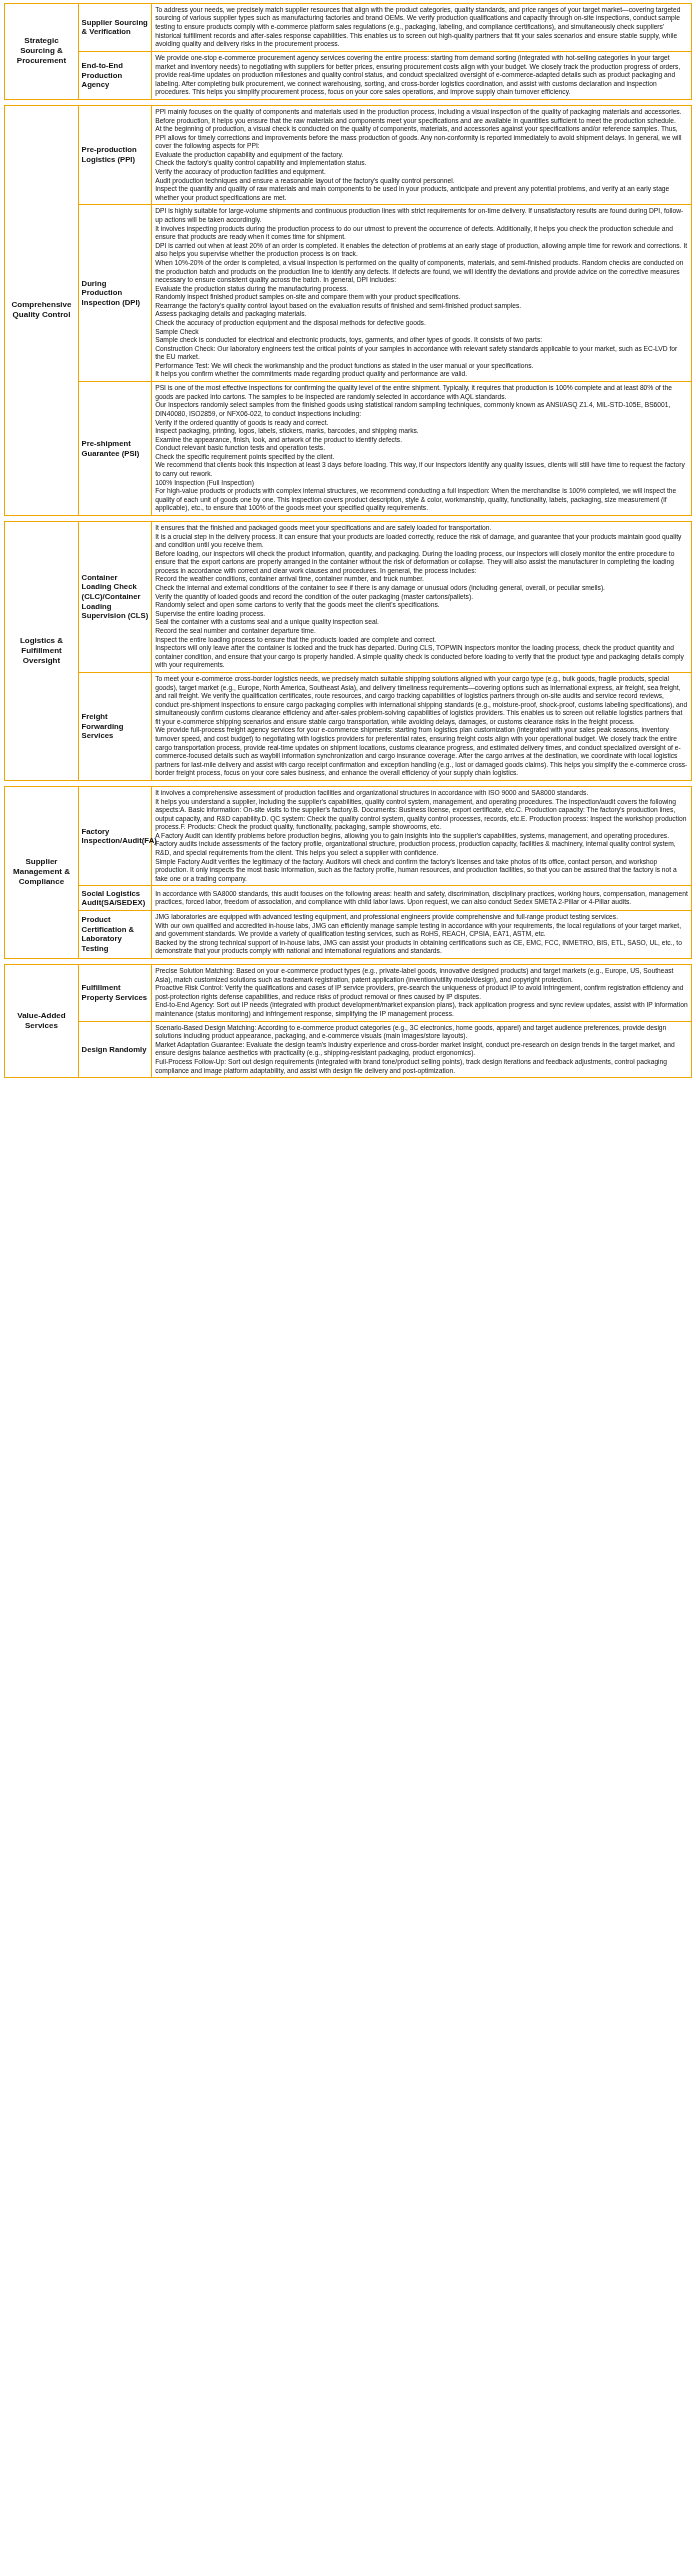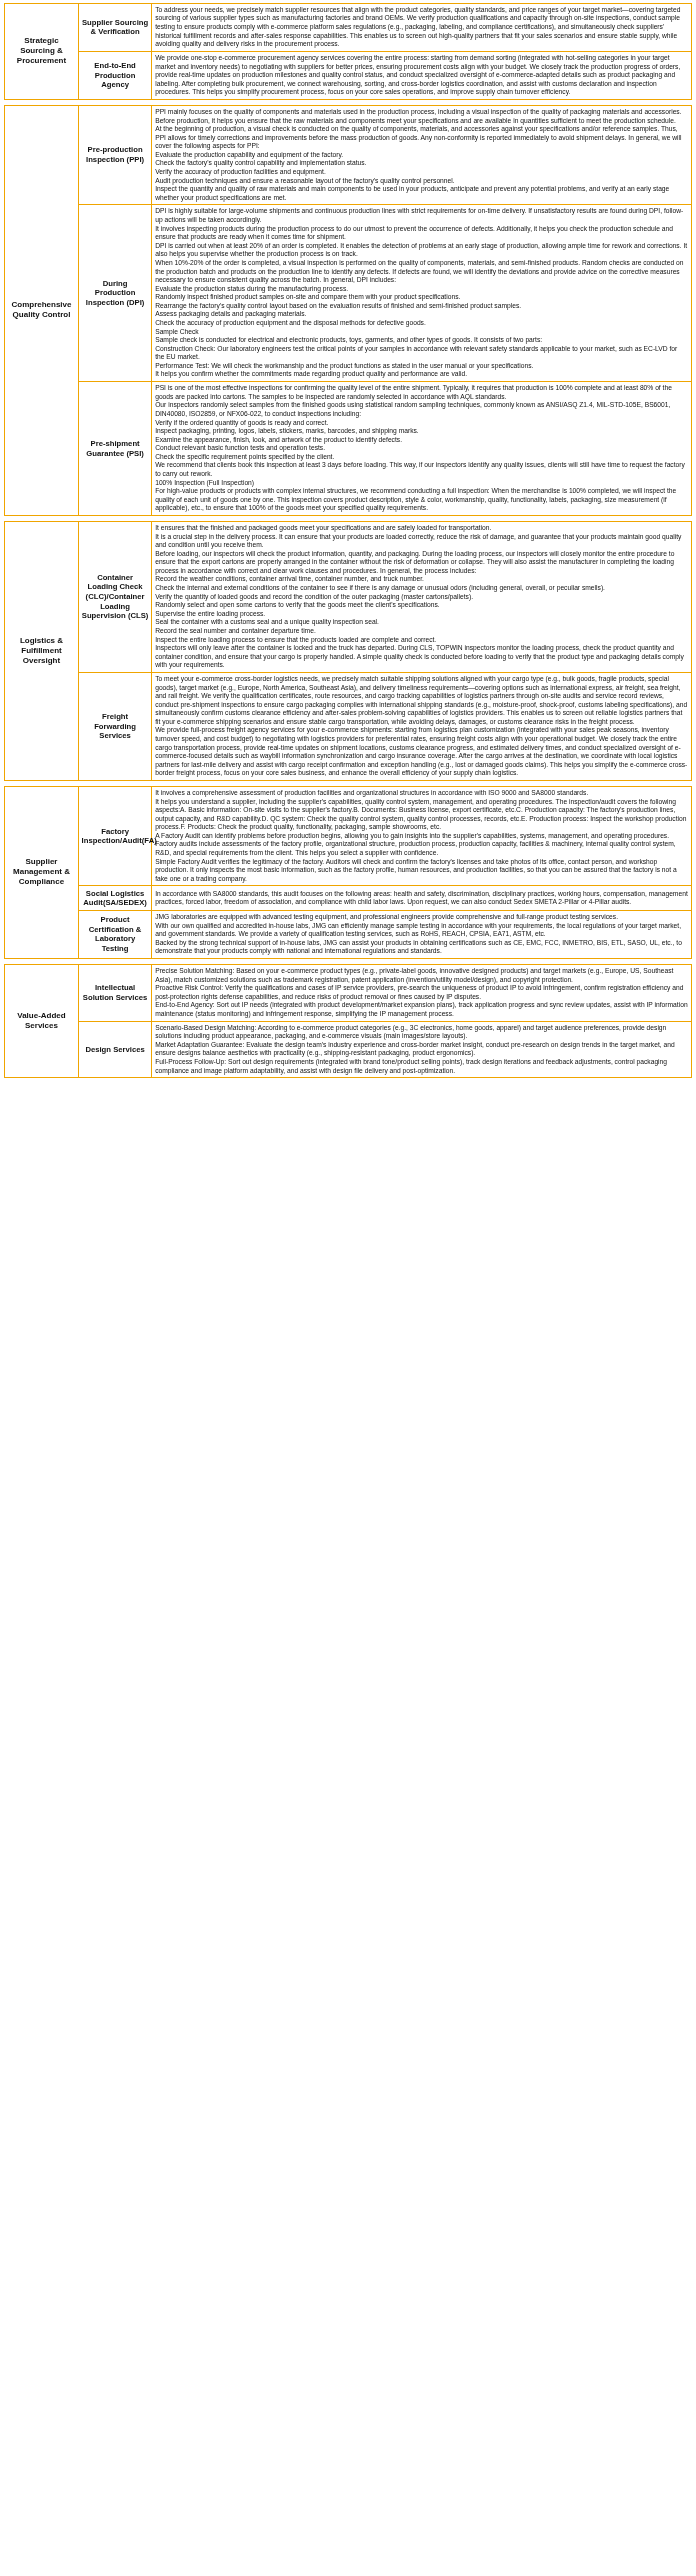--- a/index.html
+++ b/index.html
@@ -30,21 +30,21 @@
   td.cat {
     width: 67px;
     text-align: center;
     font-weight: bold;
     font-size: 8px;
     line-height: 1.25;
     vertical-align: middle;
   }
   td.svc {
     width: 67px;
-    text-align: center;
+    text-align: left;
     font-weight: bold;
     font-size: 7.7px;
     line-height: 1.25;
     vertical-align: middle;
   }
   td.desc {
     font-size: 6.7px;
     line-height: 1.28;
     text-align: left;
     vertical-align: top;
@@ -78,21 +78,21 @@
           <td class="svc">End-to-End Production Agency</td>
           <td class="desc">
             <p>We provide one-stop e-commerce procurement agency services covering the entire process: starting from demand sorting (integrated with hot-selling categories in your target market and inventory needs) to negotiating with suppliers for better prices, ensuring procurement costs align with your budget. We closely track the production progress of orders, provide real-time updates on production milestones and quality control status, and conduct specialized oversight of e-commerce-adapted details such as product packaging and labeling. After completing bulk procurement, we connect warehousing, sorting, and cross-border logistics coordination, and assist with customs declaration and inspection procedures. This helps you simplify procurement process, focus on your core sales operations, and improve supply chain turnover efficiency.</p>
           </td>
         </tr>
         <tr class="spacer">
           <td colspan="3"></td>
         </tr>
         <tr>
           <td class="cat" rowspan="3">Comprehensive Quality Control</td>
-          <td class="svc">Pre-production Inspection (PPI)</td>
+          <td class="svc">Pre-production Logistics (PPI)</td>
           <td class="desc">
             <p>PPI mainly focuses on the quality of components and materials used in the production process, including a visual inspection of the quality of packaging materials and accessories.</p>
             <p>Before production, it helps you ensure that the raw materials and components meet your specifications and are available in quantities sufficient to meet the production schedule.</p>
             <p>At the beginning of production, a visual check is conducted on the quality of components, materials, and accessories against your specifications and/or reference samples. Thus, PPI allows for timely corrections and improvements before the mass production of goods. Any non-conformity is reported immediately to avoid shipment delays. In general, we will cover the following aspects for PPI:</p>
             <p>Evaluate the production capability and equipment of the factory.</p>
             <p>Check the factory's quality control capability and implementation status.</p>
             <p>Verify the accuracy of production facilities and equipment.</p>
             <p>Audit production techniques and ensure a reasonable layout of the factory's quality control personnel.</p>
             <p>Inspect the quantity and quality of raw materials and main components to be used in your products, anticipate and prevent any potential problems, and verify at an early stage whether your product specifications are met.</p>
           </td>
@@ -184,29 +184,29 @@
             <p>JMG laboratories are equipped with advanced testing equipment, and professional engineers provide comprehensive and full-range product testing services.</p>
             <p>With our own qualified and accredited in-house labs, JMG can efficiently manage sample testing in accordance with your requirements, the local regulations of your target market, and government standards. We provide a variety of qualification testing services, such as RoHS, REACH, CPSIA, EA71, ASTM, etc.</p>
             <p>Backed by the strong technical support of in-house labs, JMG can assist your products in obtaining certifications such as CE, EMC, FCC, INMETRO, BIS, ETL, SASO, UL, etc., to demonstrate that your products comply with national and international regulations and standards.</p>
           </td>
         </tr>
         <tr class="spacer">
           <td colspan="3"></td>
         </tr>
         <tr>
           <td class="cat" rowspan="2">Value-Added Services</td>
-          <td class="svc">Intellectual Solution Services</td>
+          <td class="svc">Fulfillment Property Services</td>
           <td class="desc">
             <p>Precise Solution Matching: Based on your e-commerce product types (e.g., private-label goods, innovative designed products) and target markets (e.g., Europe, US, Southeast Asia), match customized solutions such as trademark registration, patent application (invention/utility model/design), and copyright protection.</p>
             <p>Proactive Risk Control: Verify the qualifications and cases of IP service providers, pre-search the uniqueness of product IP to avoid infringement, confirm registration efficiency and post-protection rights defense capabilities, and reduce risks of product removal or fines caused by IP disputes.</p>
             <p>End-to-End Agency: Sort out IP needs (integrated with product development/market expansion plans), track application progress and sync review updates, assist with IP information maintenance (status monitoring) and infringement response, simplifying the IP management process.</p>
           </td>
         </tr>
         <tr>
-          <td class="svc">Design Services</td>
+          <td class="svc">Design Randomly</td>
           <td class="desc">
             <p>Scenario-Based Design Matching: According to e-commerce product categories (e.g., 3C electronics, home goods, apparel) and target audience preferences, provide design solutions including product appearance, packaging, and e-commerce visuals (main images/store layouts).</p>
             <p>Market Adaptation Guarantee: Evaluate the design team's industry experience and cross-border market insight, conduct pre-research on design trends in the target market, and ensure designs balance aesthetics with practicality (e.g., shipping-resistant packaging, product ergonomics).</p>
             <p>Full-Process Follow-Up: Sort out design requirements (integrated with brand tone/product selling points), track design iterations and feedback adjustments, control packaging compliance and image platform adaptability, and assist with design file delivery and post-optimization.</p>
           </td>
         </tr>
       </tbody>
   </table>
 </div>
 

